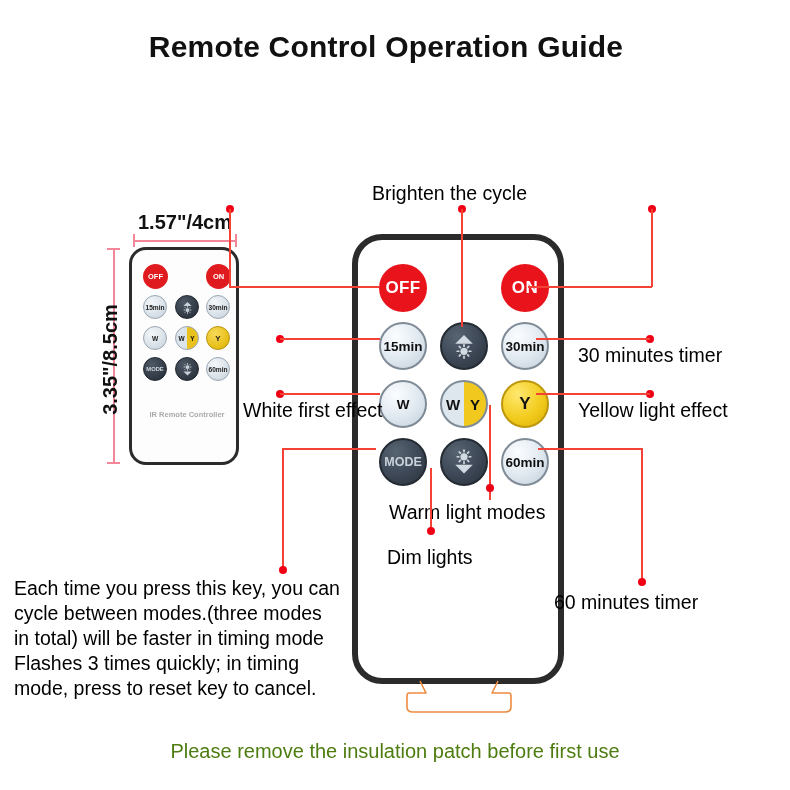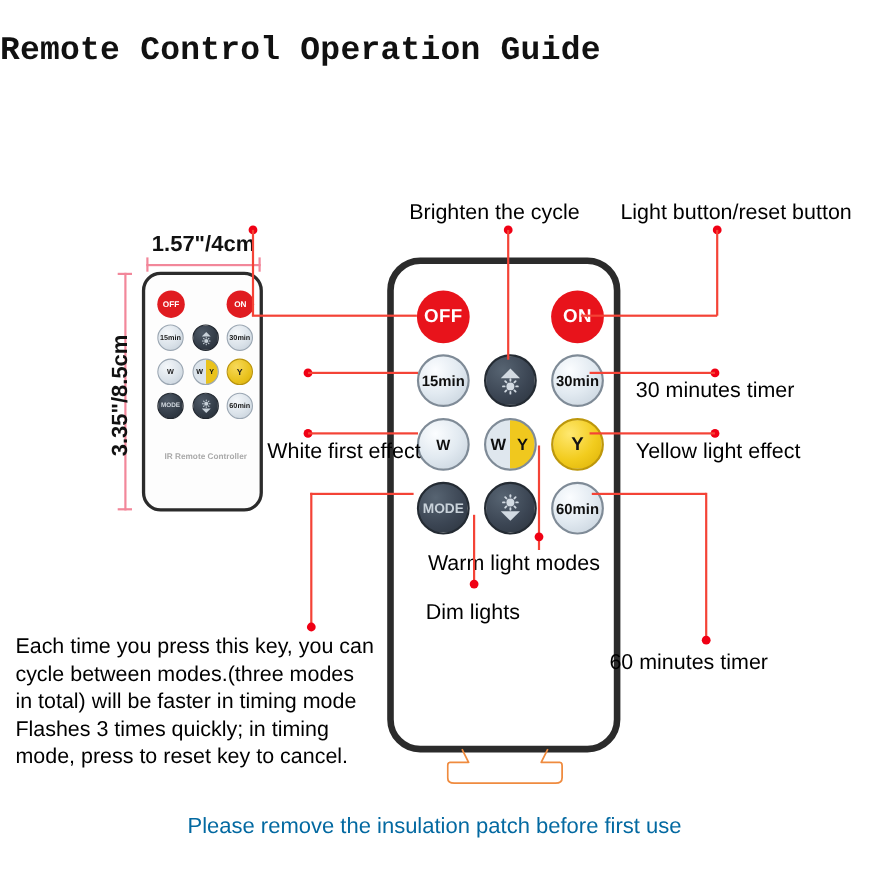--- a/index.html
+++ b/index.html
@@ -7,24 +7,23 @@
     width: 790px; height: 790px;
     background: #ffffff;
     font-family: "Liberation Sans", sans-serif;
     overflow: hidden;
   }
   #root { position: relative; width: 790px; height: 790px; }
 
   
   .page-title {
     position: absolute; top: 30px; left: 0; width: 772px;
-    text-align: left;
+    text-align: center;
     font-size: 30px; font-weight: 700; color: #111;
     letter-spacing: .2px;
-    font-family: Liberation Mono, monospace;
   }
 
   
   .ann {
     position: absolute;
     font-size: 19.5px; color: #000; font-weight: 400;
     white-space: nowrap; line-height: 1.15;
   }
   .ann-block {
     position: absolute;
@@ -147,21 +146,21 @@
     width: 48px; height: 48px; border: 2px solid #7f8b97; overflow: hidden;
     background: linear-gradient(to right, #dfe7ee 0 50%, #f0c81e 50% 100%);
     color: #101010; font-size: 15px;
   }
   .lbtn-wy span { width: 50%; text-align: center; font-weight: 700; }
   .lbtn svg { display: block; }
 
   
   .bottom-caption {
     position: absolute; left: 0; top: 740px; width: 790px;
-    text-align: center; font-size: 20px; color: #0369a1;
+    text-align: center; font-size: 20px; color: #4d7c0f;
   }
 </style>
 </head>
 <body>
 
 <div id="root">
 
   <div class="page-title">Remote Control Operation Guide</div>
 
   <div class="dim-label" style="left:138px; top:211px;">1.57"/4cm</div>
@@ -289,21 +288,20 @@
   </div>
 
   <div class="dot" style="left:226px; top:205px;"></div>
   <div class="lead lead-v" style="left:229px; top:209px; height:78px;"></div>
   <div class="lead lead-h" style="left:229px; top:286px; width:150px;"></div>
 
   <div class="ann" style="left:372px; top:182px;">Brighten the cycle</div>
   <div class="dot" style="left:458px; top:205px;"></div>
   <div class="lead lead-v" style="left:461px; top:209px; height:118px;"></div>
 
-  <div class="ann" style="left:564px; top:182px;">Light button/reset button</div>
   <div class="dot" style="left:648px; top:205px;"></div>
   <div class="lead lead-v" style="left:651px; top:209px; height:78px;"></div>
   <div class="lead lead-h" style="left:528px; top:286px; width:124px;"></div>
 
   <div class="dot" style="left:276px; top:335px;"></div>
   <div class="lead lead-h" style="left:280px; top:338px; width:100px;"></div>
 
   <div class="ann" style="left:243px; top:399px;">White first effect</div>
   <div class="dot" style="left:276px; top:390px;"></div>
   <div class="lead lead-h" style="left:280px; top:393px; width:100px;"></div>

